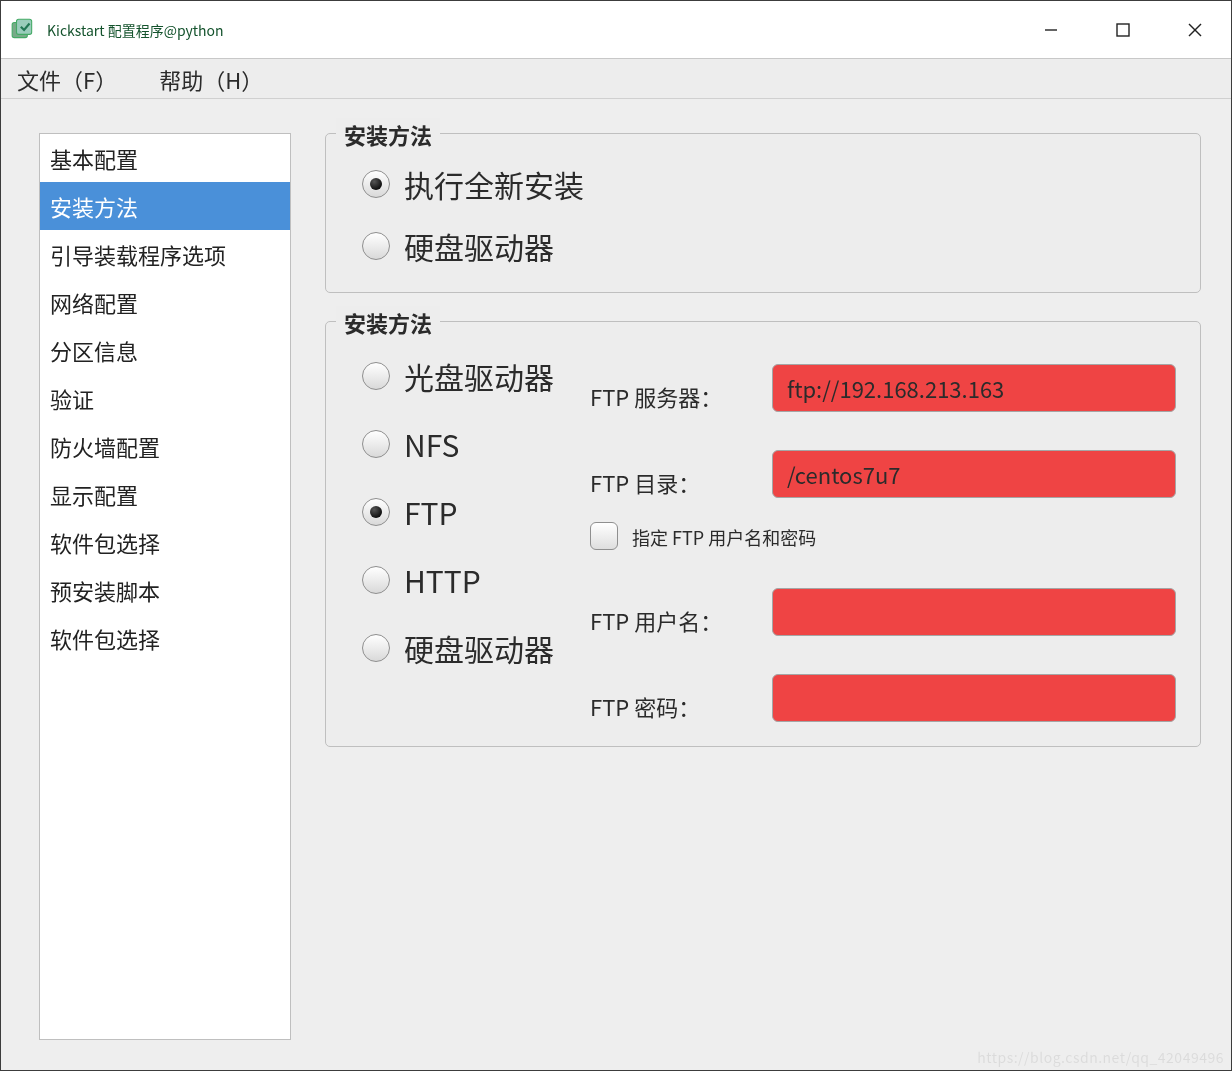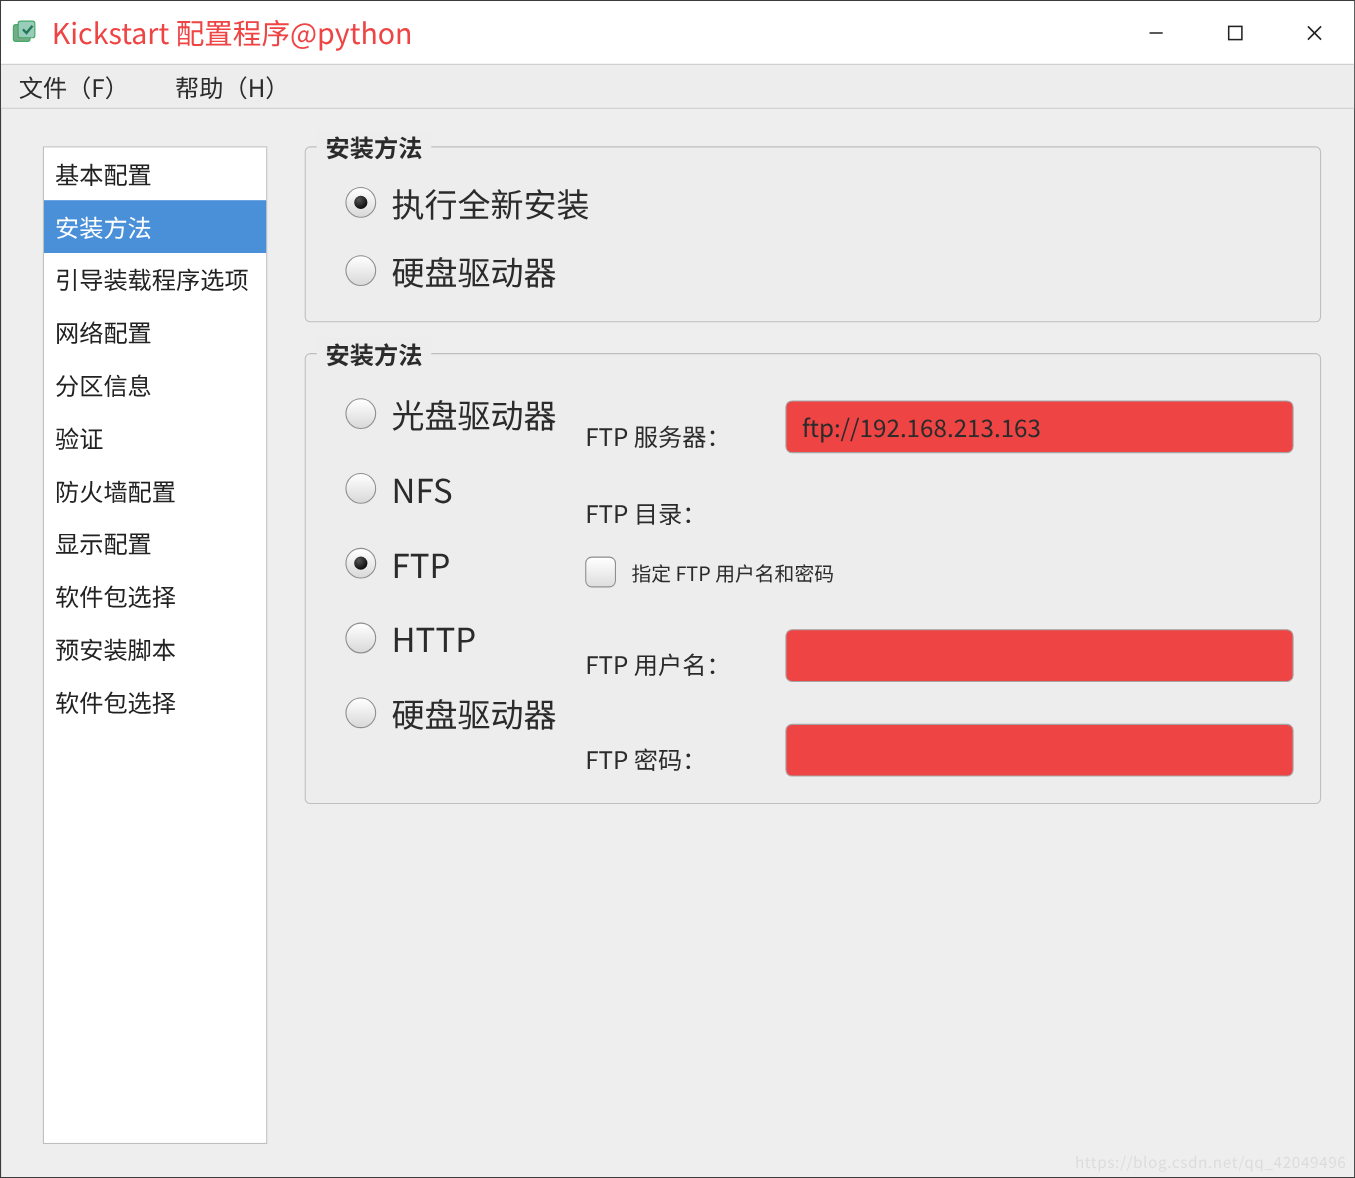--- a/index.html
+++ b/index.html
@@ -13,32 +13,32 @@
       height: 1071px;
       overflow: hidden;
     }
     .window { border: 1px solid #3c3c3c; height: 1071px; display: flex; flex-direction: column; background: #eeeeee; }
     .titlebar {
       height: 58px; background: #fff; display: flex; align-items: center;
       border-bottom: 1px solid #c8c8c8; padding-left: 8px;
     }
     .app-icon { width: 28px; height: 28px; margin-right: 10px; display: flex; align-items: center; justify-content: center; }
     .app-icon svg { width: 26px; height: 26px; }
-    .title-text { font-size: 26px; flex: 1; color: #ef4444; }
+    .title-text { font-size: 14px; flex: 1; color: #14532d; }
     .win-controls { display: flex; height: 100%; }
     .win-btn { width: 72px; display: flex; align-items: center; justify-content: center; }
     .win-btn svg { stroke: #222; stroke-width: 1.4; fill: none; }
     .menubar {
       height: 40px; background: #ededed; display: flex; align-items: center;
       padding: 0 10px; gap: 30px; border-bottom: 1px solid #d0d0d0;
     }
     .menubar-item { font-size: 22px; cursor: default; padding: 4px 6px; }
     .body { flex: 1; display: flex; padding: 34px 30px 30px 38px; gap: 34px; }
     .sidebar {
-      width: 204px; background: #fff; border: 1px solid #bfbfbf;
+      width: 252px; background: #fff; border: 1px solid #bfbfbf;
       display: flex; flex-direction: column; align-self: stretch;
     }
     .side-item { padding: 8px 10px; font-size: 22px; color: #222; }
     .side-item.selected { background: #4a90d9; color: #fff; }
     .main { flex: 1; display: flex; flex-direction: column; gap: 28px; }
     .groupbox {
       position: relative; border: 1px solid #bfbfbf; border-radius: 5px;
       background: #ededed; padding: 28px 24px 24px 24px;
     }
     .legend {
@@ -51,21 +51,21 @@
       width: 28px; height: 28px; border-radius: 50%;
       border: 1px solid #8f8f8f;
       background: linear-gradient(#fff, #d9d9d9);
       display: flex; align-items: center; justify-content: center;
       flex-shrink: 0;
     }
     .radio.checked::after {
       content: ""; width: 12px; height: 12px; border-radius: 50%;
       background: radial-gradient(circle at 35% 30%, #555 0%, #111 70%);
     }
-    .second-group-body { display: flex; gap: 26px; }
+    .second-group-body { display: flex; gap: 36px; }
     .method-col { display: flex; flex-direction: column; gap: 24px; padding-top: 4px; }
     .ftp-col { flex: 1; display: flex; flex-direction: column; gap: 24px; padding-top: 0; }
     .form-row { display: flex; align-items: flex-end; gap: 14px; margin-top: 14px; }
     .form-label { width: 168px; font-size: 22px; text-align: left; white-space: nowrap; }
     input.text {
       flex: 1; height: 48px; border: 1px solid #a5a5a5; border-radius: 6px;
       background: #ef4444; font-size: 22px; padding: 0 14px; font-family: inherit; color: #2b2b2b;
     }
     .checkbox {
       width: 28px; height: 28px; border: 1px solid #8f8f8f; border-radius: 6px;
@@ -172,20 +172,21 @@
                 <span>硬盘驱动器</span>
               </div>
             </div>
           <div class="ftp-col">
             <div class="form-row">
               <span class="form-label">FTP 服务器：</span>
               <input class="text" type="text" value="ftp://192.168.213.163" style="">
             </div>
             <div class="form-row">
               <span class="form-label">FTP 目录：</span>
+              <input class="text" type="text" value="/centos7u7" style="">
             </div>
             <div class="check-row">
               <span class="checkbox"></span>
               <span>指定 FTP 用户名和密码</span>
             </div>
             <div class="form-row">
               <span class="form-label">FTP 用户名：</span>
               <input class="text" type="text" value="" style="">
             </div>
             <div class="form-row">

